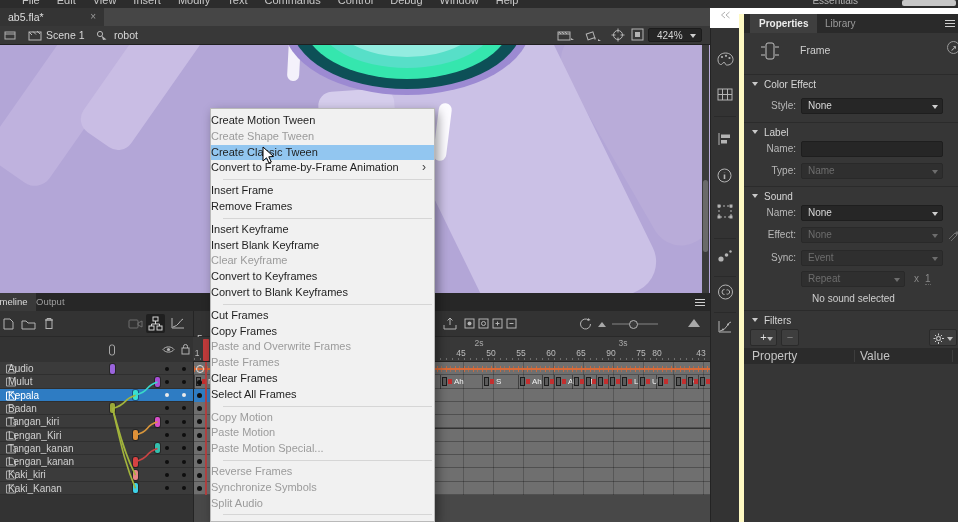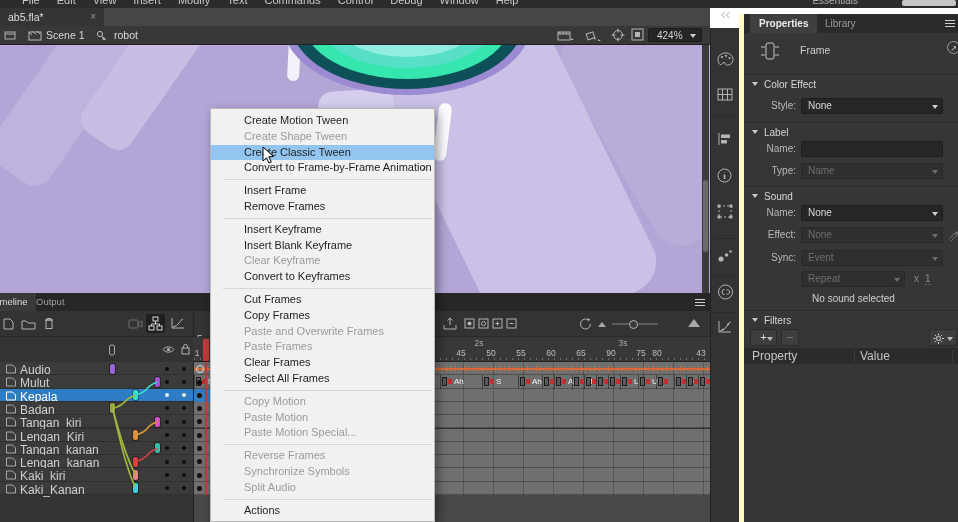--- a/index.html
+++ b/index.html
@@ -45,21 +45,21 @@
   #tl-ruler{position:absolute;left:193px;top:0;width:517px;height:25px;background:#383838;border-bottom:1px solid #232323;box-sizing:border-box}
   .rsec{position:absolute;top:1px;font-size:8.5px;color:#a8a8a8;width:20px;text-align:center}
   .rnum{position:absolute;top:11px;font-size:8.5px;color:#bdbdbd;width:20px;text-align:center}
   #ruler-dots{position:absolute;left:1px;top:21px;width:515px;height:2px;
      background:repeating-linear-gradient(90deg,#6e6e6e 0 1px,transparent 1px 6px)}
   #playhead-marker{position:absolute;left:203px;top:2px;width:6px;height:22px;background:#c23b3b;border-radius:1px}
   #playhead-line{position:absolute;left:205px;top:69px;width:2px;height:133px;background:rgba(194,59,59,.85);z-index:6}
 
   .lrow{position:absolute;left:0;width:193px;height:13.3px;background:#3b3b3b;border-bottom:1px solid #2f2f2f;box-sizing:border-box}
   .lrow.sel{background:#2e7cc3}
-  .lrow .lname{position:absolute;left:20px;top:1px;font-size:12px;color:#d0d0d0;white-space:nowrap}
+  .lrow .lname{position:absolute;left:8px;top:1px;font-size:10px;color:#d0d0d0;white-space:nowrap}
   .lrow.sel .lname{color:#fff}
   .pill{position:absolute;top:1.5px;width:5px;height:10px;border-radius:2px;box-shadow:0 0 0 1px rgba(0,0,0,.35)}
   .ldot{position:absolute;top:4.5px;width:4px;height:4px;border-radius:50%;background:#0e0e0e}
   .lrow.sel .ldot{background:#eaeaea}
 
   .frow{position:absolute;left:194px;width:516px;height:13.3px;background:#6f6f6f;
         background-image:repeating-linear-gradient(90deg,transparent 0 29px,rgba(0,0,0,.22) 29px 30px);
         border-bottom:1px solid rgba(0,0,0,.28);box-sizing:border-box}
   #tl-empty{position:absolute;left:194px;top:202px;width:516px;height:27px;background:#484848}
 
@@ -100,21 +100,21 @@
          font-size:10px;color:#d8d8d8;padding:0 6px;box-sizing:border-box;font-family:"Liberation Sans",sans-serif}
   .pp-btn{position:absolute;height:17px;background:#3e3e3e;border:1px solid #2a2a2a;border-radius:2px;color:#e0e0e0;
           font-size:11px;line-height:15px;text-align:center;box-sizing:border-box}
   #pp-status{position:absolute;left:0;width:219px;text-align:center;font-size:10px;color:#cfcfcf}
   #pp-colhdr{position:absolute;left:0;width:219px;height:16px;background:#2b2b2b;font-size:12px;color:#c4c4c4;line-height:16px}
   #pp-colhdr .cdiv{position:absolute;top:2px;width:1px;height:12px;background:#3d3d3d}
 
   
   #context-menu{position:absolute;left:210px;top:108px;width:225px;height:414px;background:#f1f1f1;
         border:1px solid #b9b9b9;box-shadow:3px 4px 10px rgba(0,0,0,.4);z-index:100;padding-top:4px;box-sizing:border-box;overflow:hidden}
-  .cm-item{position:relative;height:15.8px;line-height:15.8px;font-size:11px;color:#1e1e1e;padding-left:33px;white-space:nowrap}
+  .cm-item{position:relative;height:15.8px;line-height:15.8px;font-size:11px;color:#1e1e1e;white-space:nowrap}
   .cm-item.dis{color:#9b9b9b}
   .cm-item.hl{background:#92c6f0}
   .cm-arrow{position:absolute;right:8px;top:0;font-size:12px;color:#444}
   .cm-sep{height:1px;background:#d6d6d6;margin:3px 2px 3px 12px}
   #cursor{position:absolute;left:262px;top:146px;z-index:101;pointer-events:none}
 
   .icon-dim{opacity:.45}
 </style>
 </head>
 <body>
@@ -703,20 +703,21 @@
       <div class="cm-item hl"><span>Create Classic Tween</span></div>
       <div class="cm-item"><span>Convert to Frame-by-Frame Animation</span><span class="cm-arrow">›</span></div>
       <div class="cm-sep"></div>
       <div class="cm-item"><span>Insert Frame</span></div>
       <div class="cm-item"><span>Remove Frames</span></div>
       <div class="cm-sep"></div>
       <div class="cm-item"><span>Insert Keyframe</span></div>
       <div class="cm-item"><span>Insert Blank Keyframe</span></div>
       <div class="cm-item dis"><span>Clear Keyframe</span></div>
       <div class="cm-item"><span>Convert to Keyframes</span></div>
+      <div class="cm-item"><span>Convert to Blank Keyframes</span></div>
       <div class="cm-sep"></div>
       <div class="cm-item"><span>Cut Frames</span></div>
       <div class="cm-item"><span>Copy Frames</span></div>
       <div class="cm-item dis"><span>Paste and Overwrite Frames</span></div>
       <div class="cm-item dis"><span>Paste Frames</span></div>
       <div class="cm-item"><span>Clear Frames</span></div>
       <div class="cm-item"><span>Select All Frames</span></div>
       <div class="cm-sep"></div>
       <div class="cm-item dis"><span>Copy Motion</span></div>
       <div class="cm-item dis"><span>Paste Motion</span></div>

